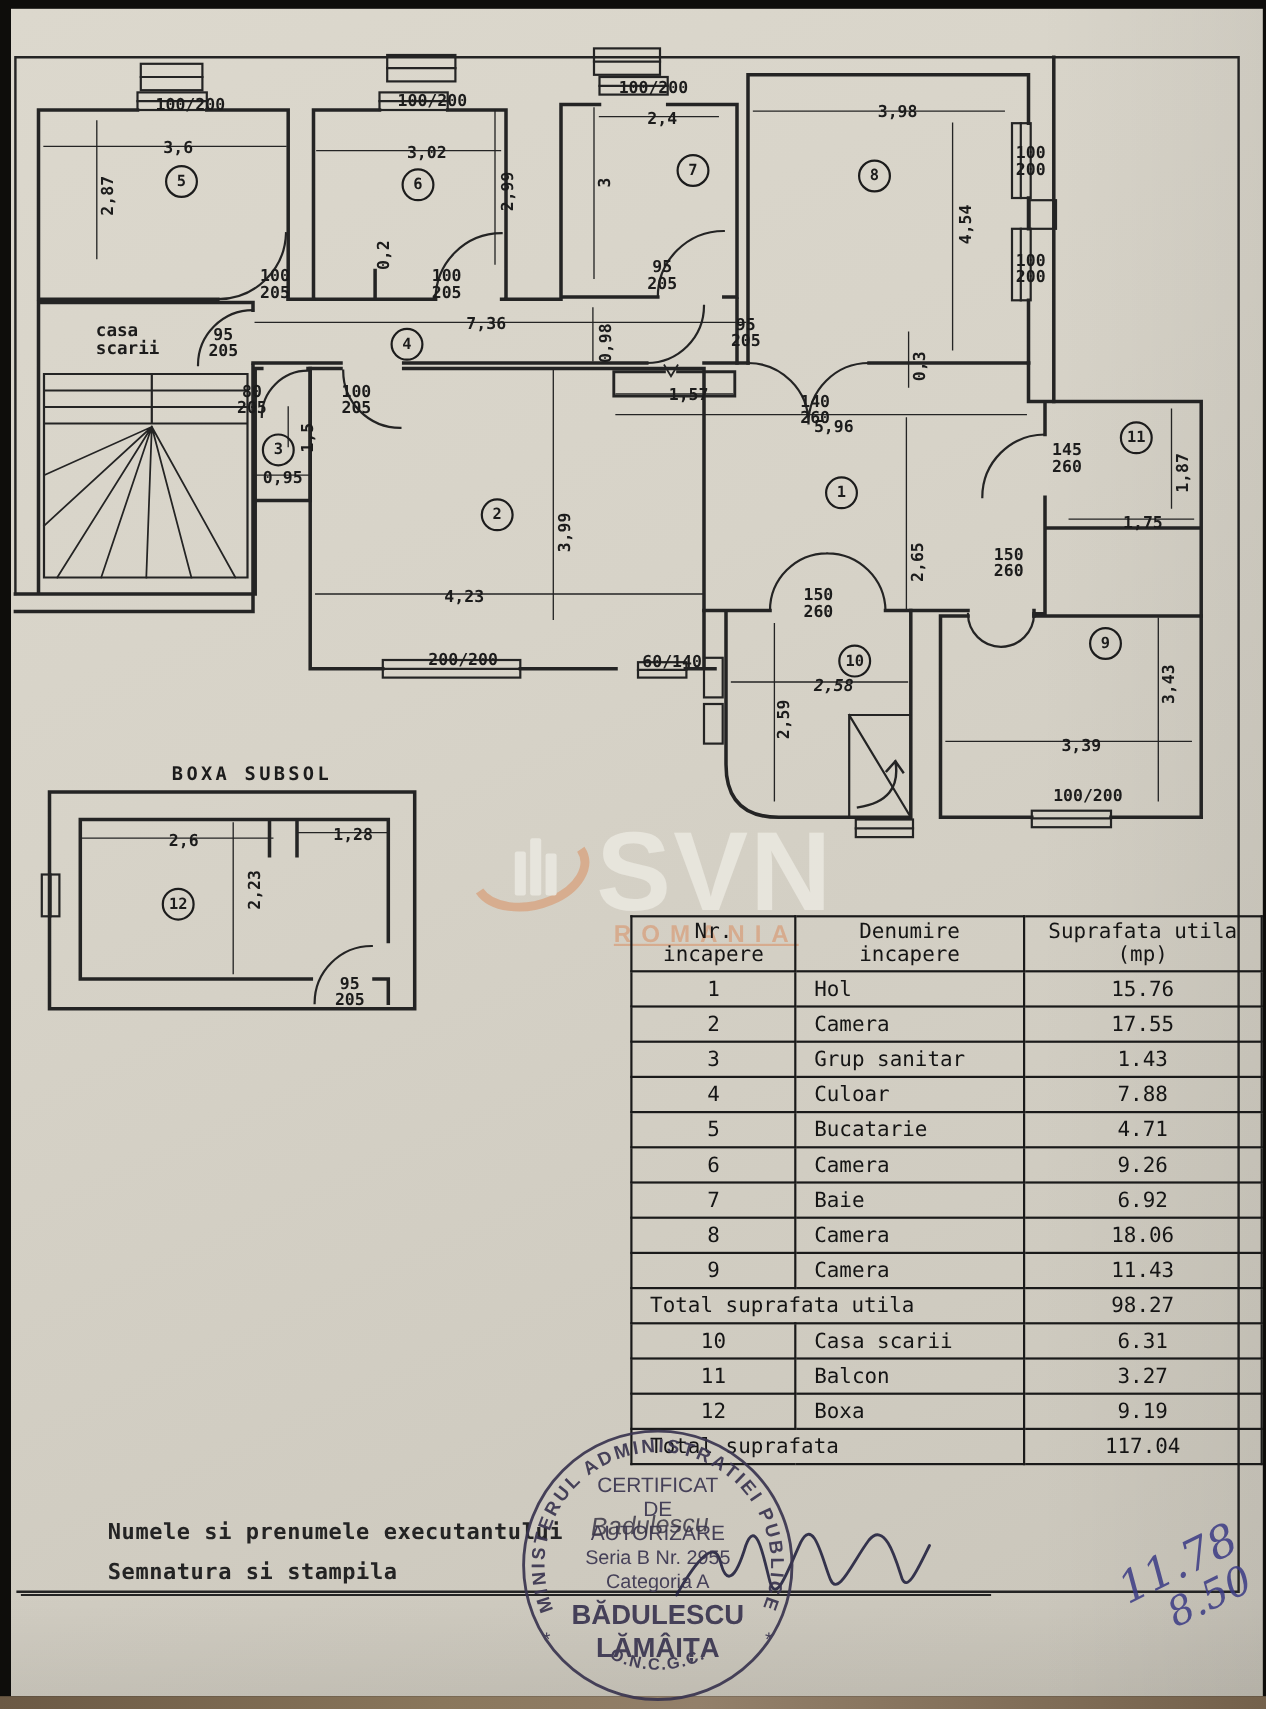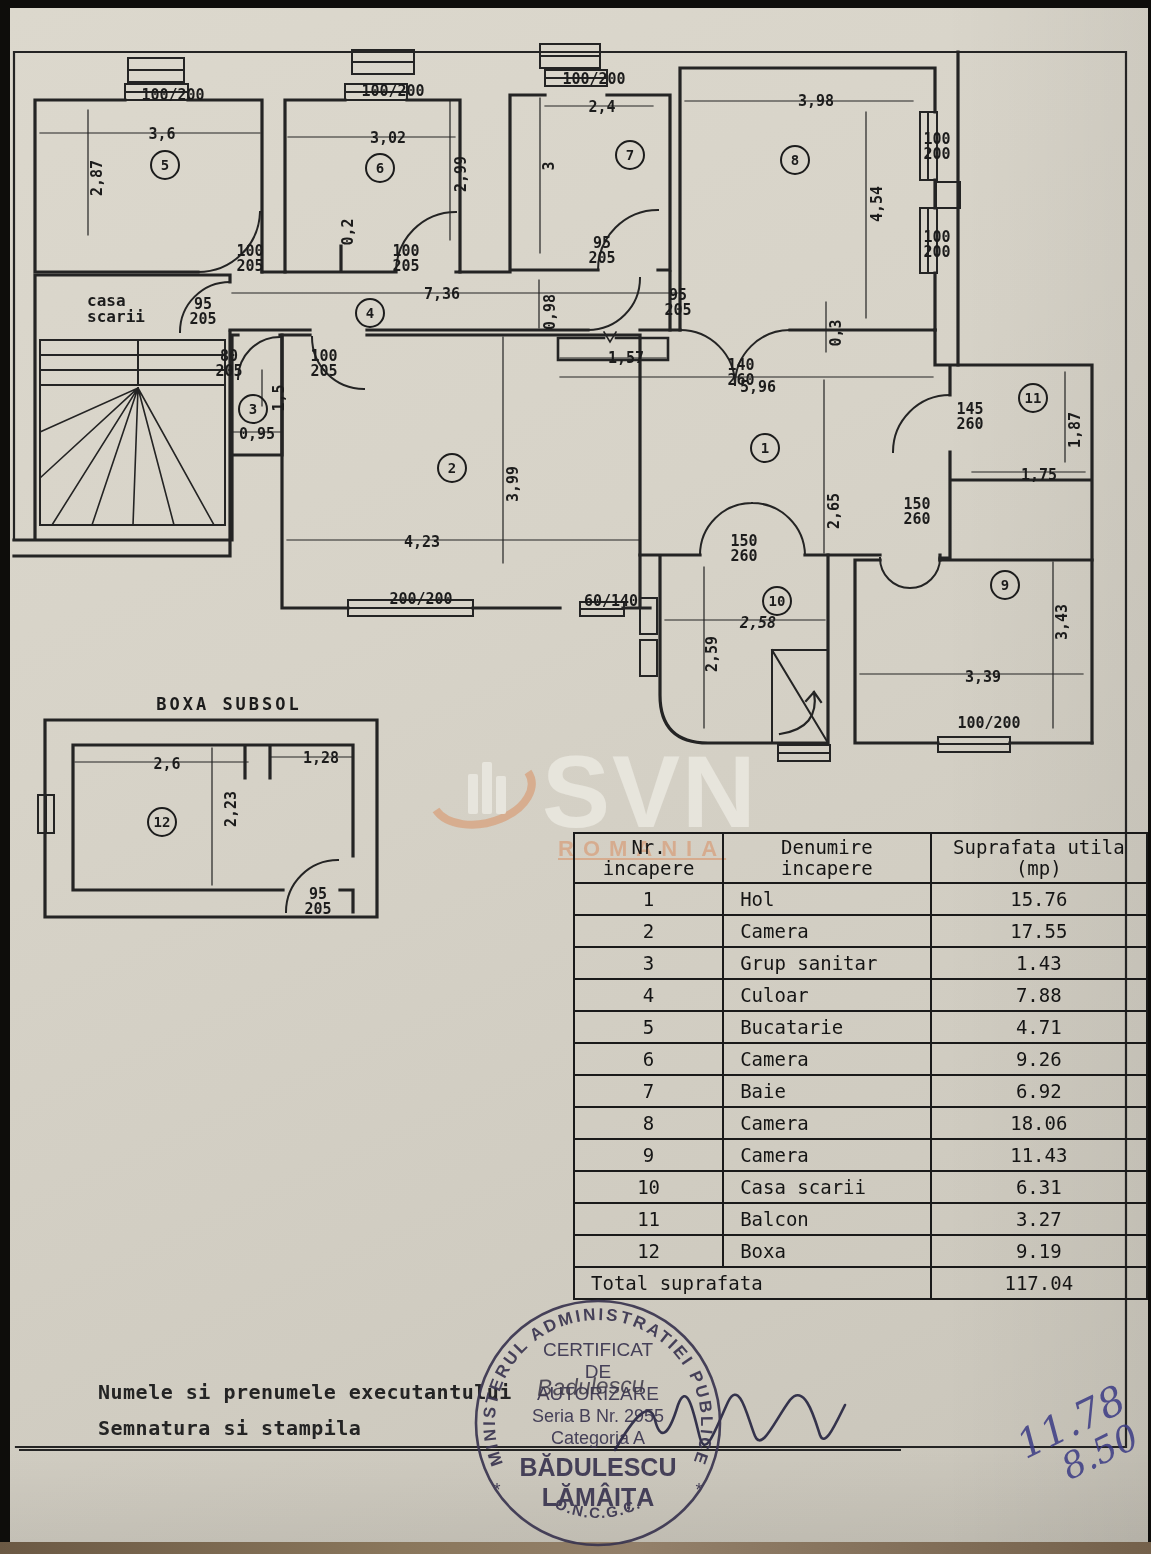--- a/index.html
+++ b/index.html
@@ -319,20 +319,24 @@
             <td class="c-nr">8</td>
             <td class="c-name">Camera</td>
             <td class="c-area">18.06</td>
           </tr>
           <tr>
             <td class="c-nr">9</td>
             <td class="c-name">Camera</td>
             <td class="c-area">11.43</td>
           </tr>
           <tr>
+            <td colspan="2" class="c-merged">Total suprafata utila</td>
+            <td class="c-area">98.27</td>
+          </tr>
+          <tr>
             <td class="c-nr">10</td>
             <td class="c-name">Casa scarii</td>
             <td class="c-area">6.31</td>
           </tr>
           <tr>
             <td class="c-nr">11</td>
             <td class="c-name">Balcon</td>
             <td class="c-area">3.27</td>
           </tr>
           <tr>

